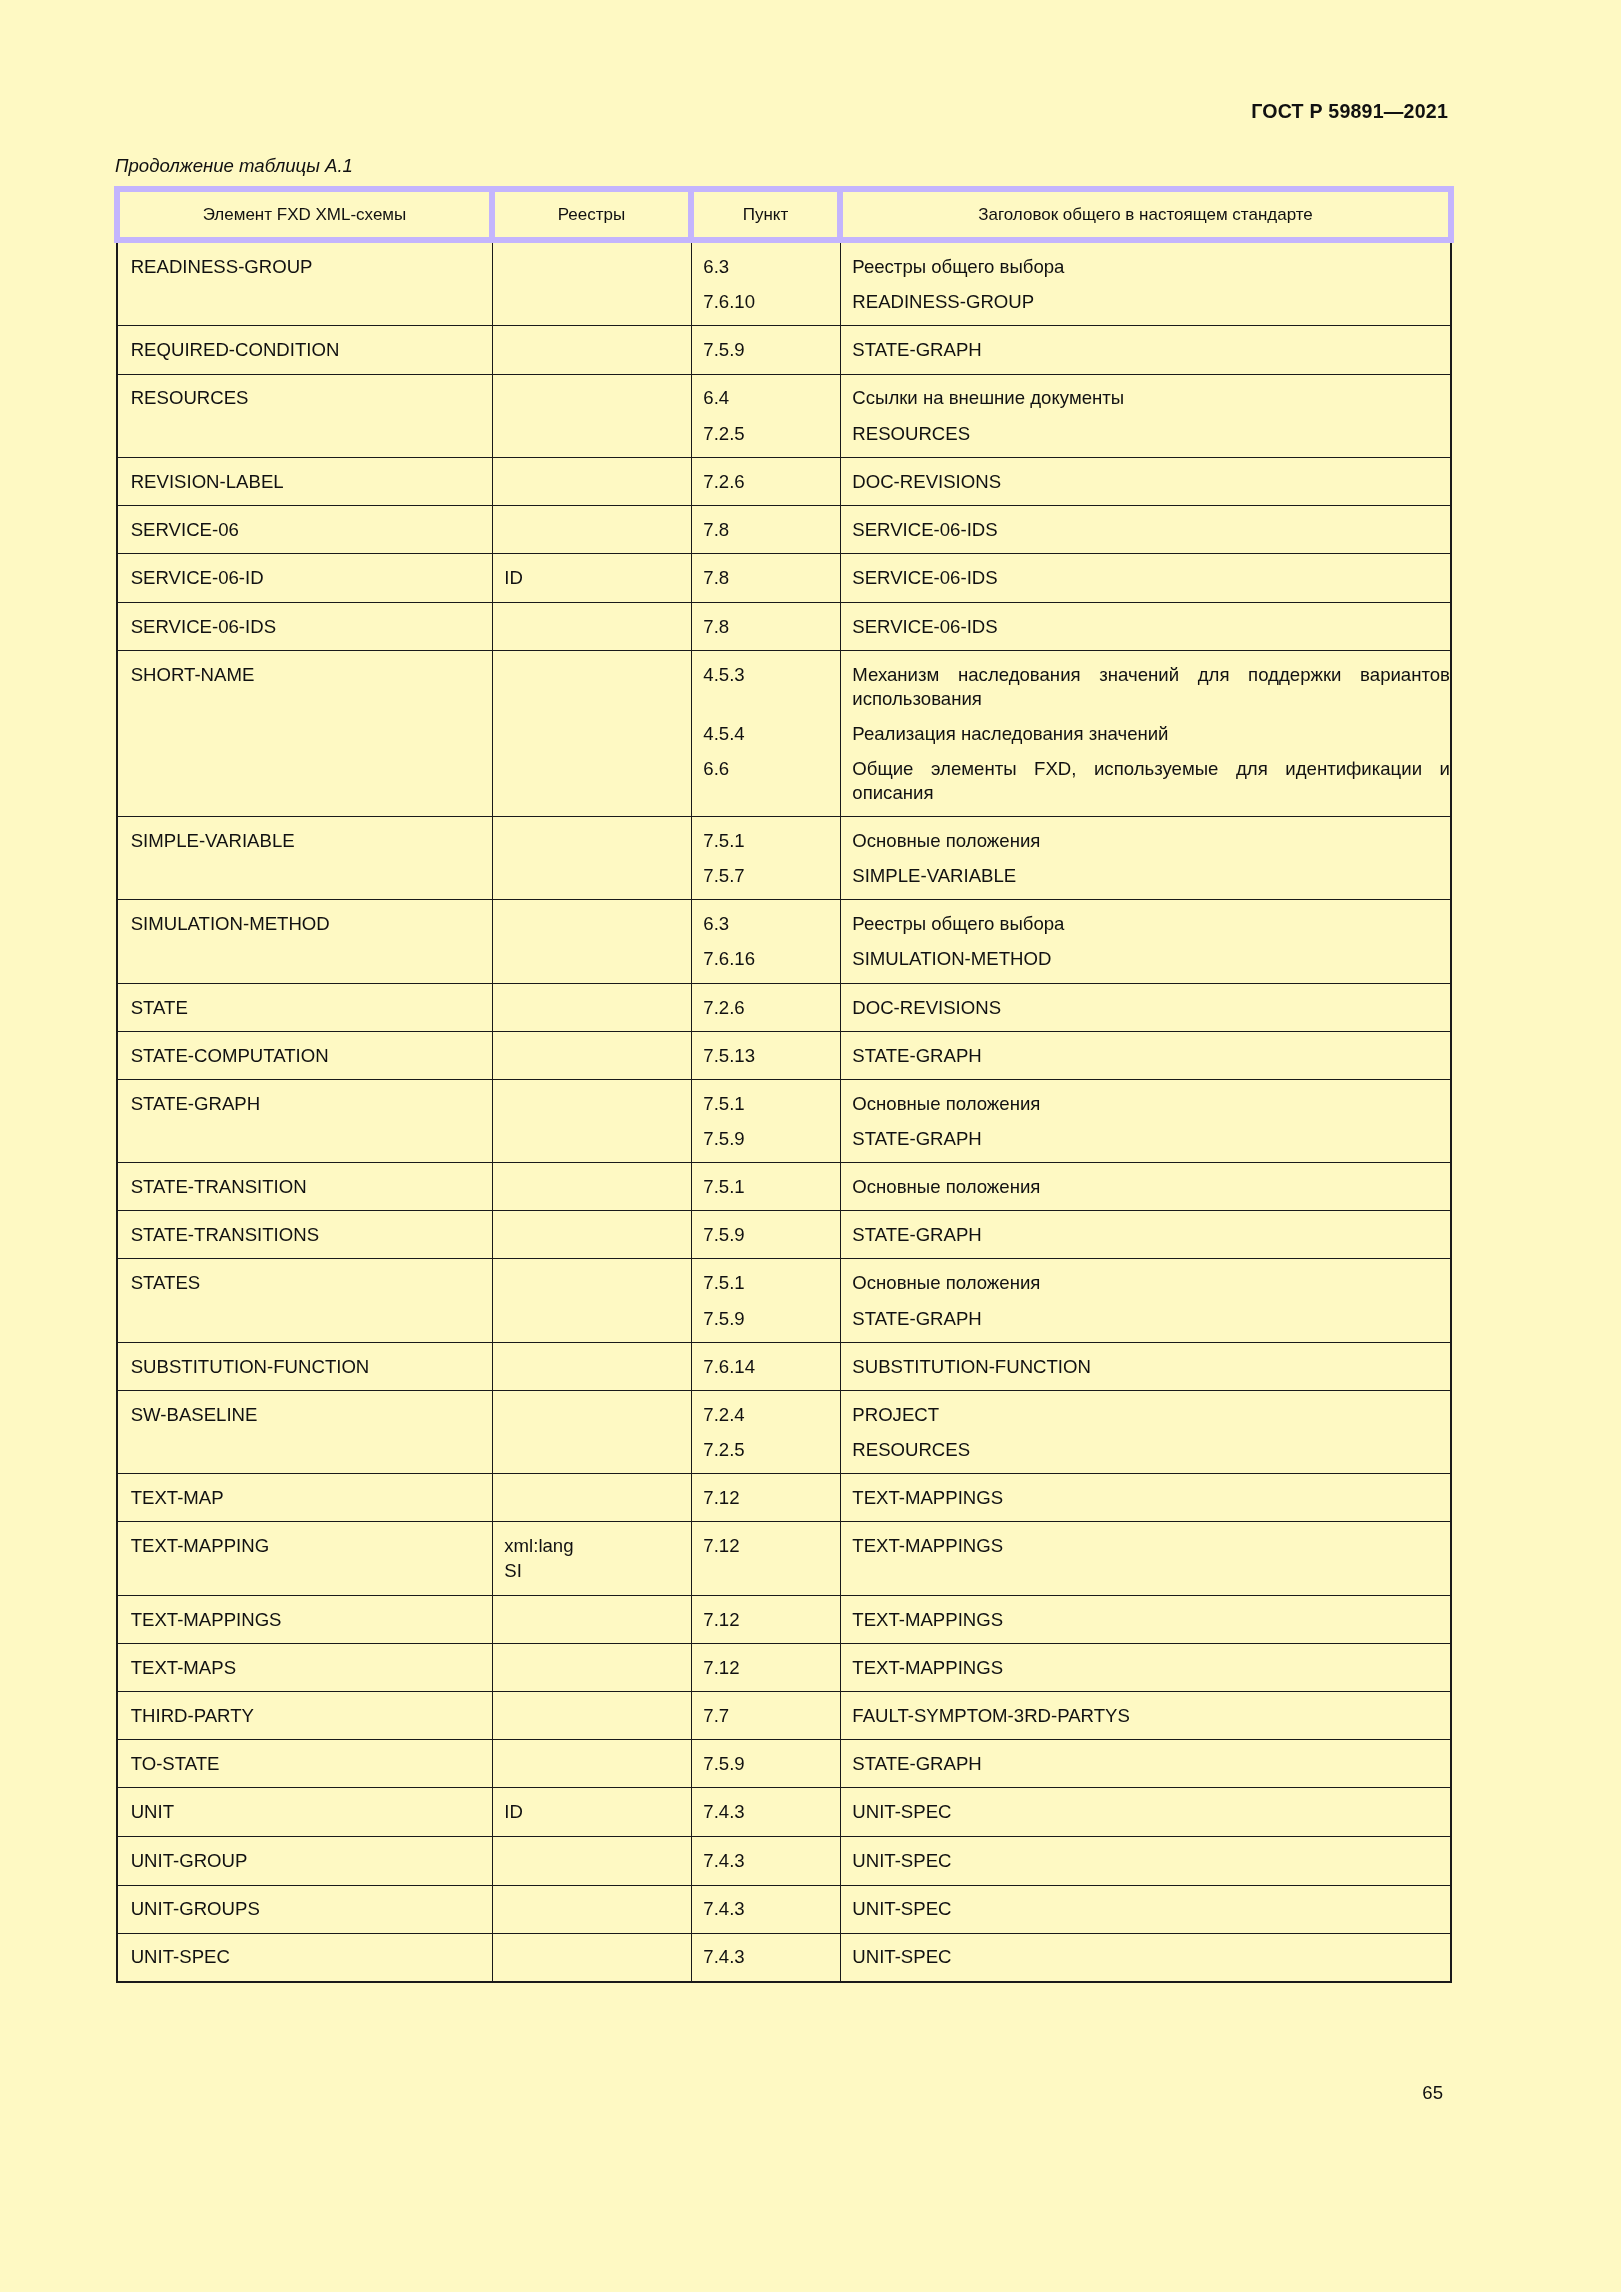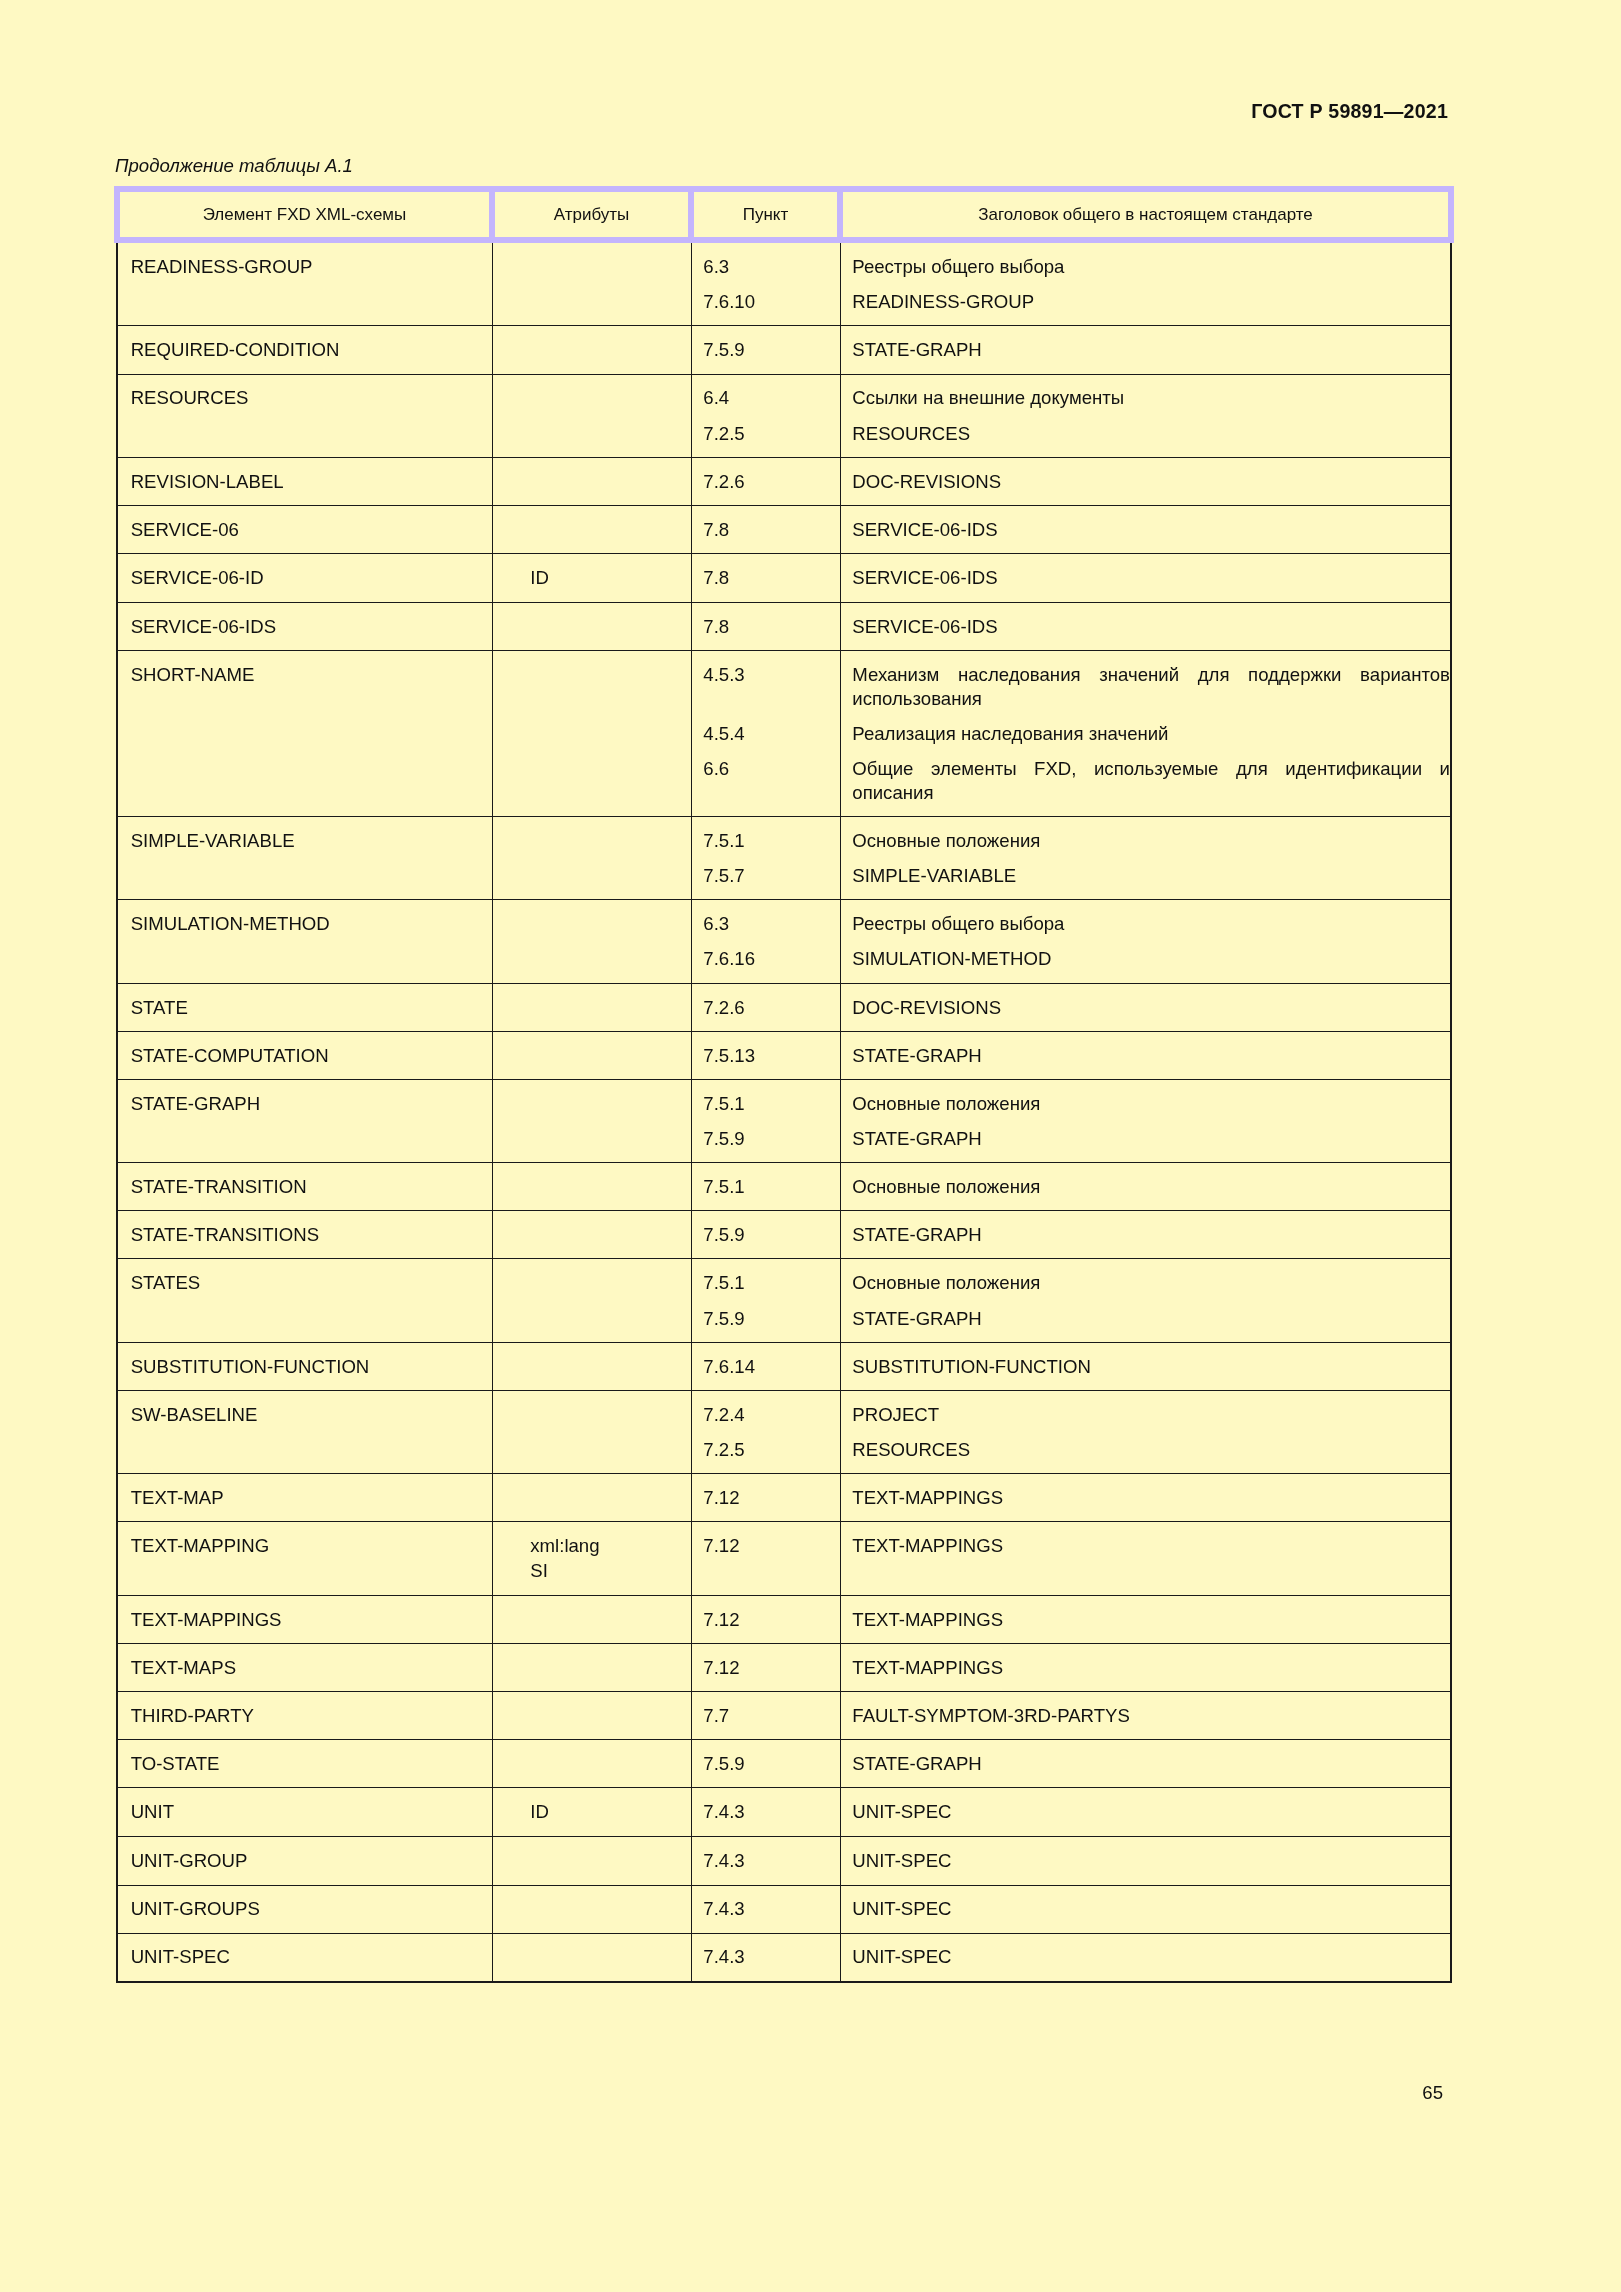--- a/index.html
+++ b/index.html
@@ -57,21 +57,21 @@
   }
   table.fxd-table td {
     border-left: 1px solid #1a1a1a;
     border-right: 1px solid #1a1a1a;
     vertical-align: top;
     padding: 5.9px 11.8px;
   }
   table.fxd-table tr.group-start td { border-top: 1px solid #1a1a1a; padding-top: 11.8px; }
   table.fxd-table tr.group-end td { padding-bottom: 11.8px; }
   table.fxd-table td.cell-element { padding-left: 12.7px; }
-  table.fxd-table td.cell-attrs div { line-height: 24.5px; margin-left: 26px; }
+  table.fxd-table td.cell-attrs div { line-height: 24.5px; }
   table.fxd-table td.cell-clause { white-space: nowrap; }
   table.fxd-table td.cell-title { text-align: justify; padding-right: 0; }
   .page-number {
     position: absolute;
     top: 2082px;
     right: 178px;
     font-size: 18.6px;
   }
 </style>
 </head>
@@ -83,21 +83,21 @@
   <table class="fxd-table">
     <colgroup>
       <col class="c-element">
         <col class="c-attrs">
         <col class="c-clause">
         <col class="c-title">
     </colgroup>
     <thead>
       <tr id="header-row">
           <th>Элемент FXD XML-схемы</th>
-          <th>Атрибуты</th>
+          <th>Реестры</th>
           <th>Пункт</th>
           <th>Заголовок общего в настоящем стандарте</th>
         </tr>
     </thead>
     <tbody id="table-body">
         <tr class="group-start ">
           <td rowspan="2" class="cell-element">READINESS-GROUP</td>
           <td rowspan="2" class="cell-attrs"></td>
           <td class="cell-clause">6.3</td>
           <td class="cell-title">Реестры общего выбора</td>

